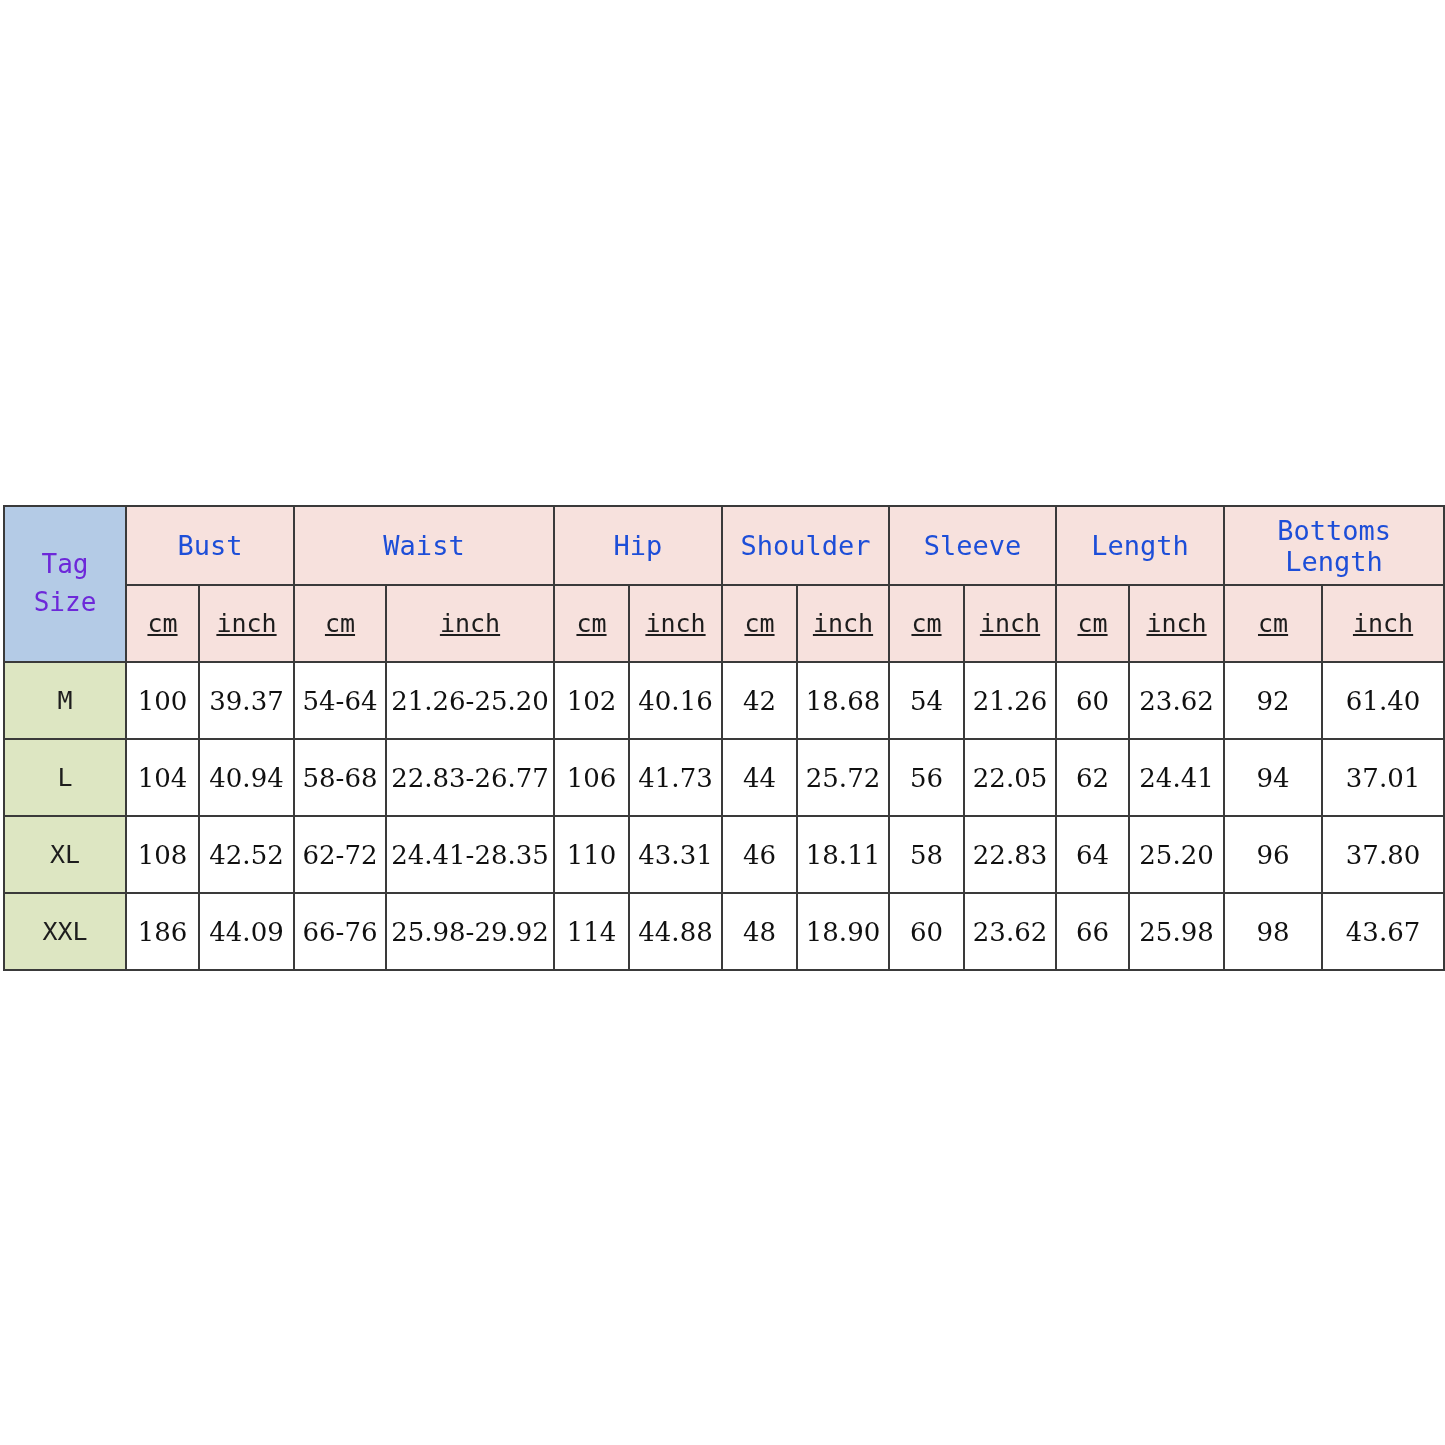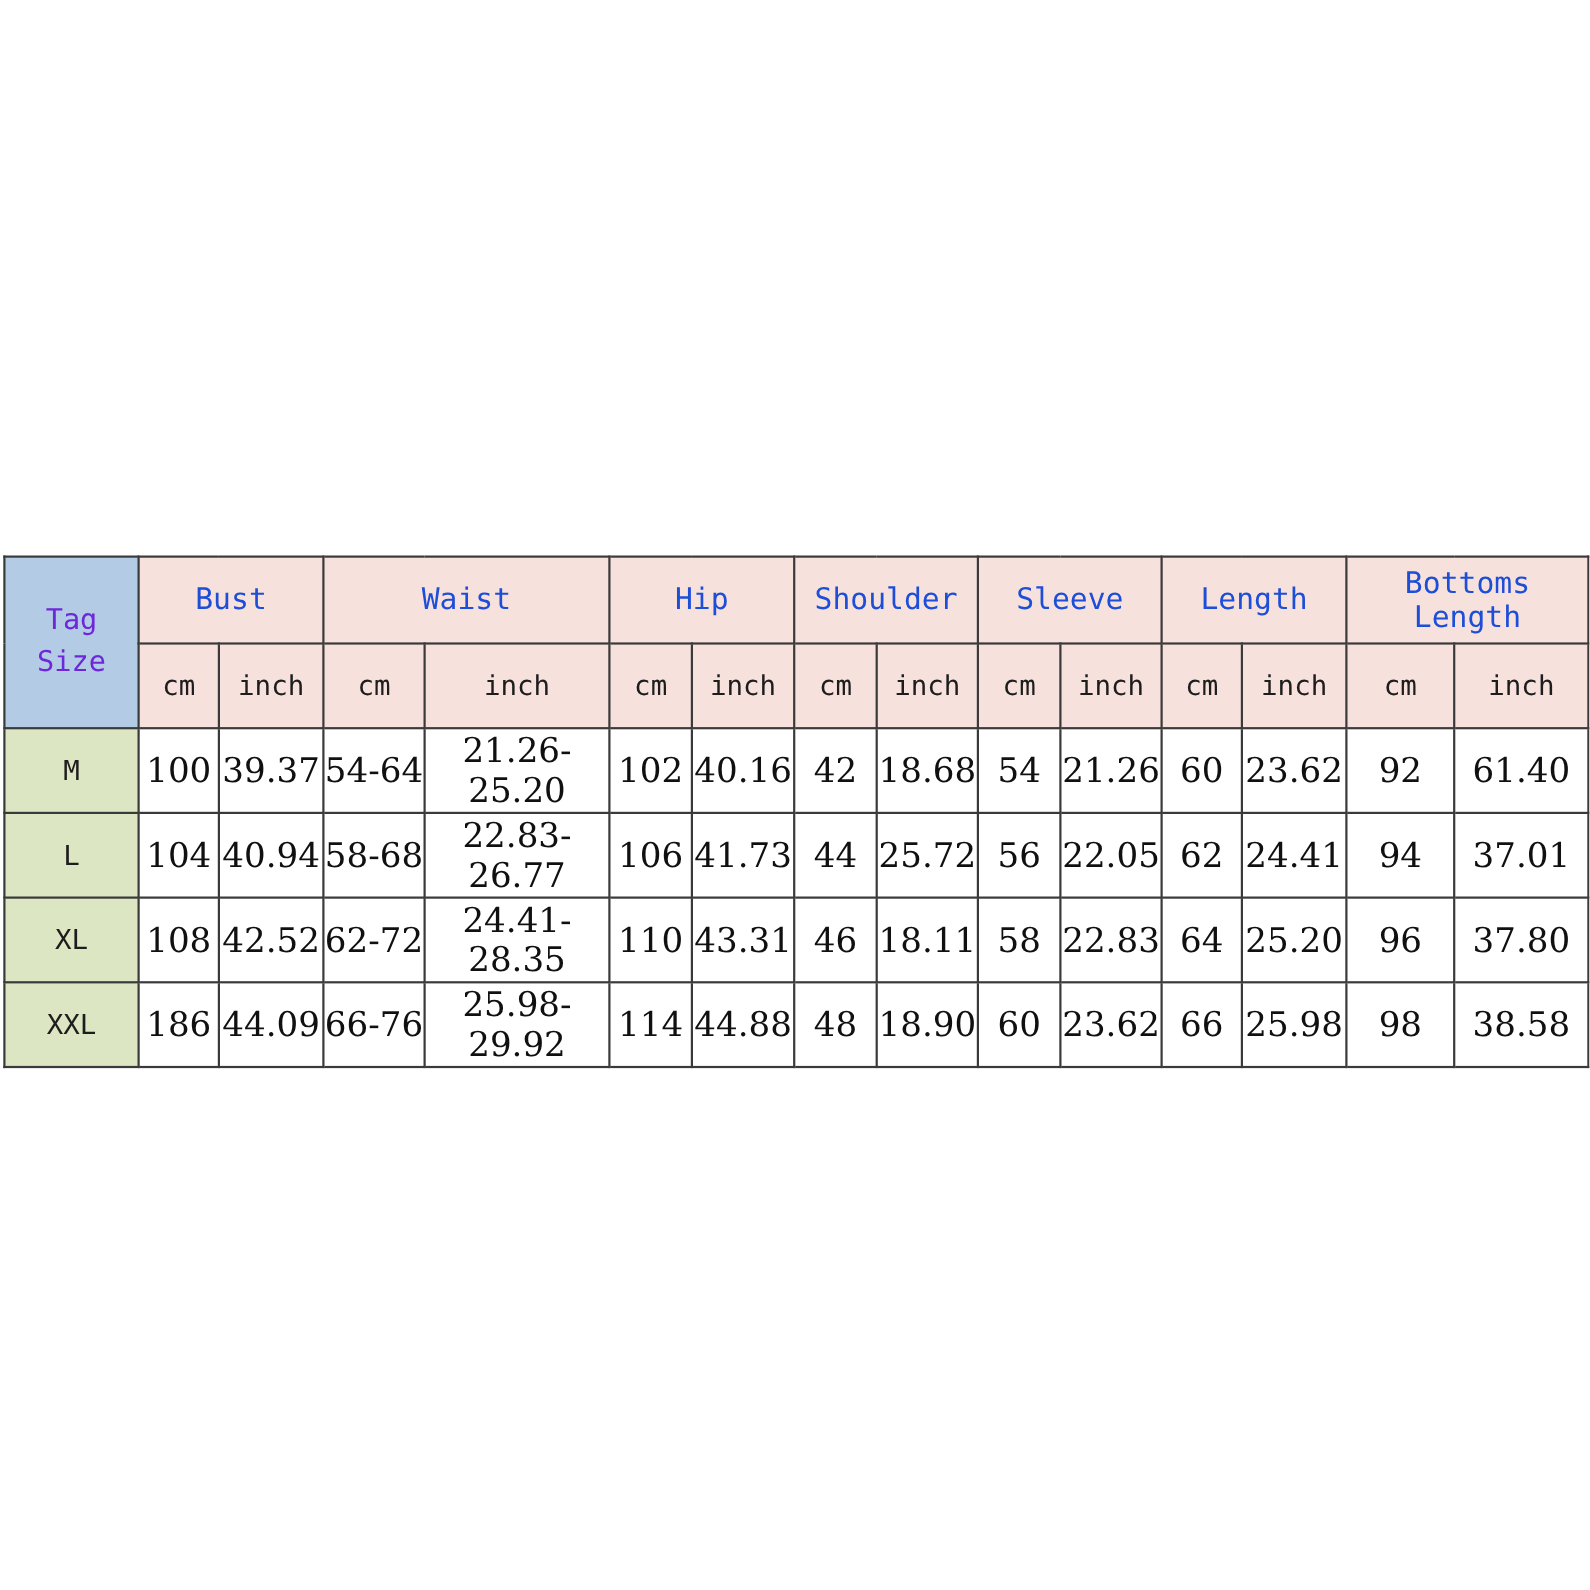--- a/index.html
+++ b/index.html
@@ -53,34 +53,35 @@
     font-size: 27px;
     color: #1d4ed8;
     height: 77px;
   }
   .unit-head {
     background: #f7e1dd;
     font-family: "DejaVu Sans Mono", monospace;
     font-size: 25px;
     color: #1d1d1d;
     height: 75px;
+    text-decoration: underline;
   }
 
   
   .size-label {
     background: #dde6c2;
     font-family: "DejaVu Sans Mono", monospace;
     font-size: 25px;
     color: #1d1d1d;
     height: 75px;
   }
   .val {
     background: #ffffff;
     font-family: "DejaVu Serif", serif;
-    font-size: 31px;
+    font-size: 26px;
     color: #101010;
     height: 75px;
     letter-spacing: 0px;
   }
 
   
   col.c-tag     { width: 122px; }
   col.c-bcm     { width: 73px; }
   col.c-binch   { width: 95px; }
   col.c-wcm     { width: 92px; }
@@ -209,17 +210,17 @@
         <td class="val">25.98-29.92</td>
         <td class="val">114</td>
         <td class="val">44.88</td>
         <td class="val">48</td>
         <td class="val">18.90</td>
         <td class="val">60</td>
         <td class="val">23.62</td>
         <td class="val">66</td>
         <td class="val">25.98</td>
         <td class="val">98</td>
-        <td class="val">38.58</td>
+        <td class="val">43.67</td>
       </tr>
     </tbody>
   </table>
 </div>
 
 </body></html>

